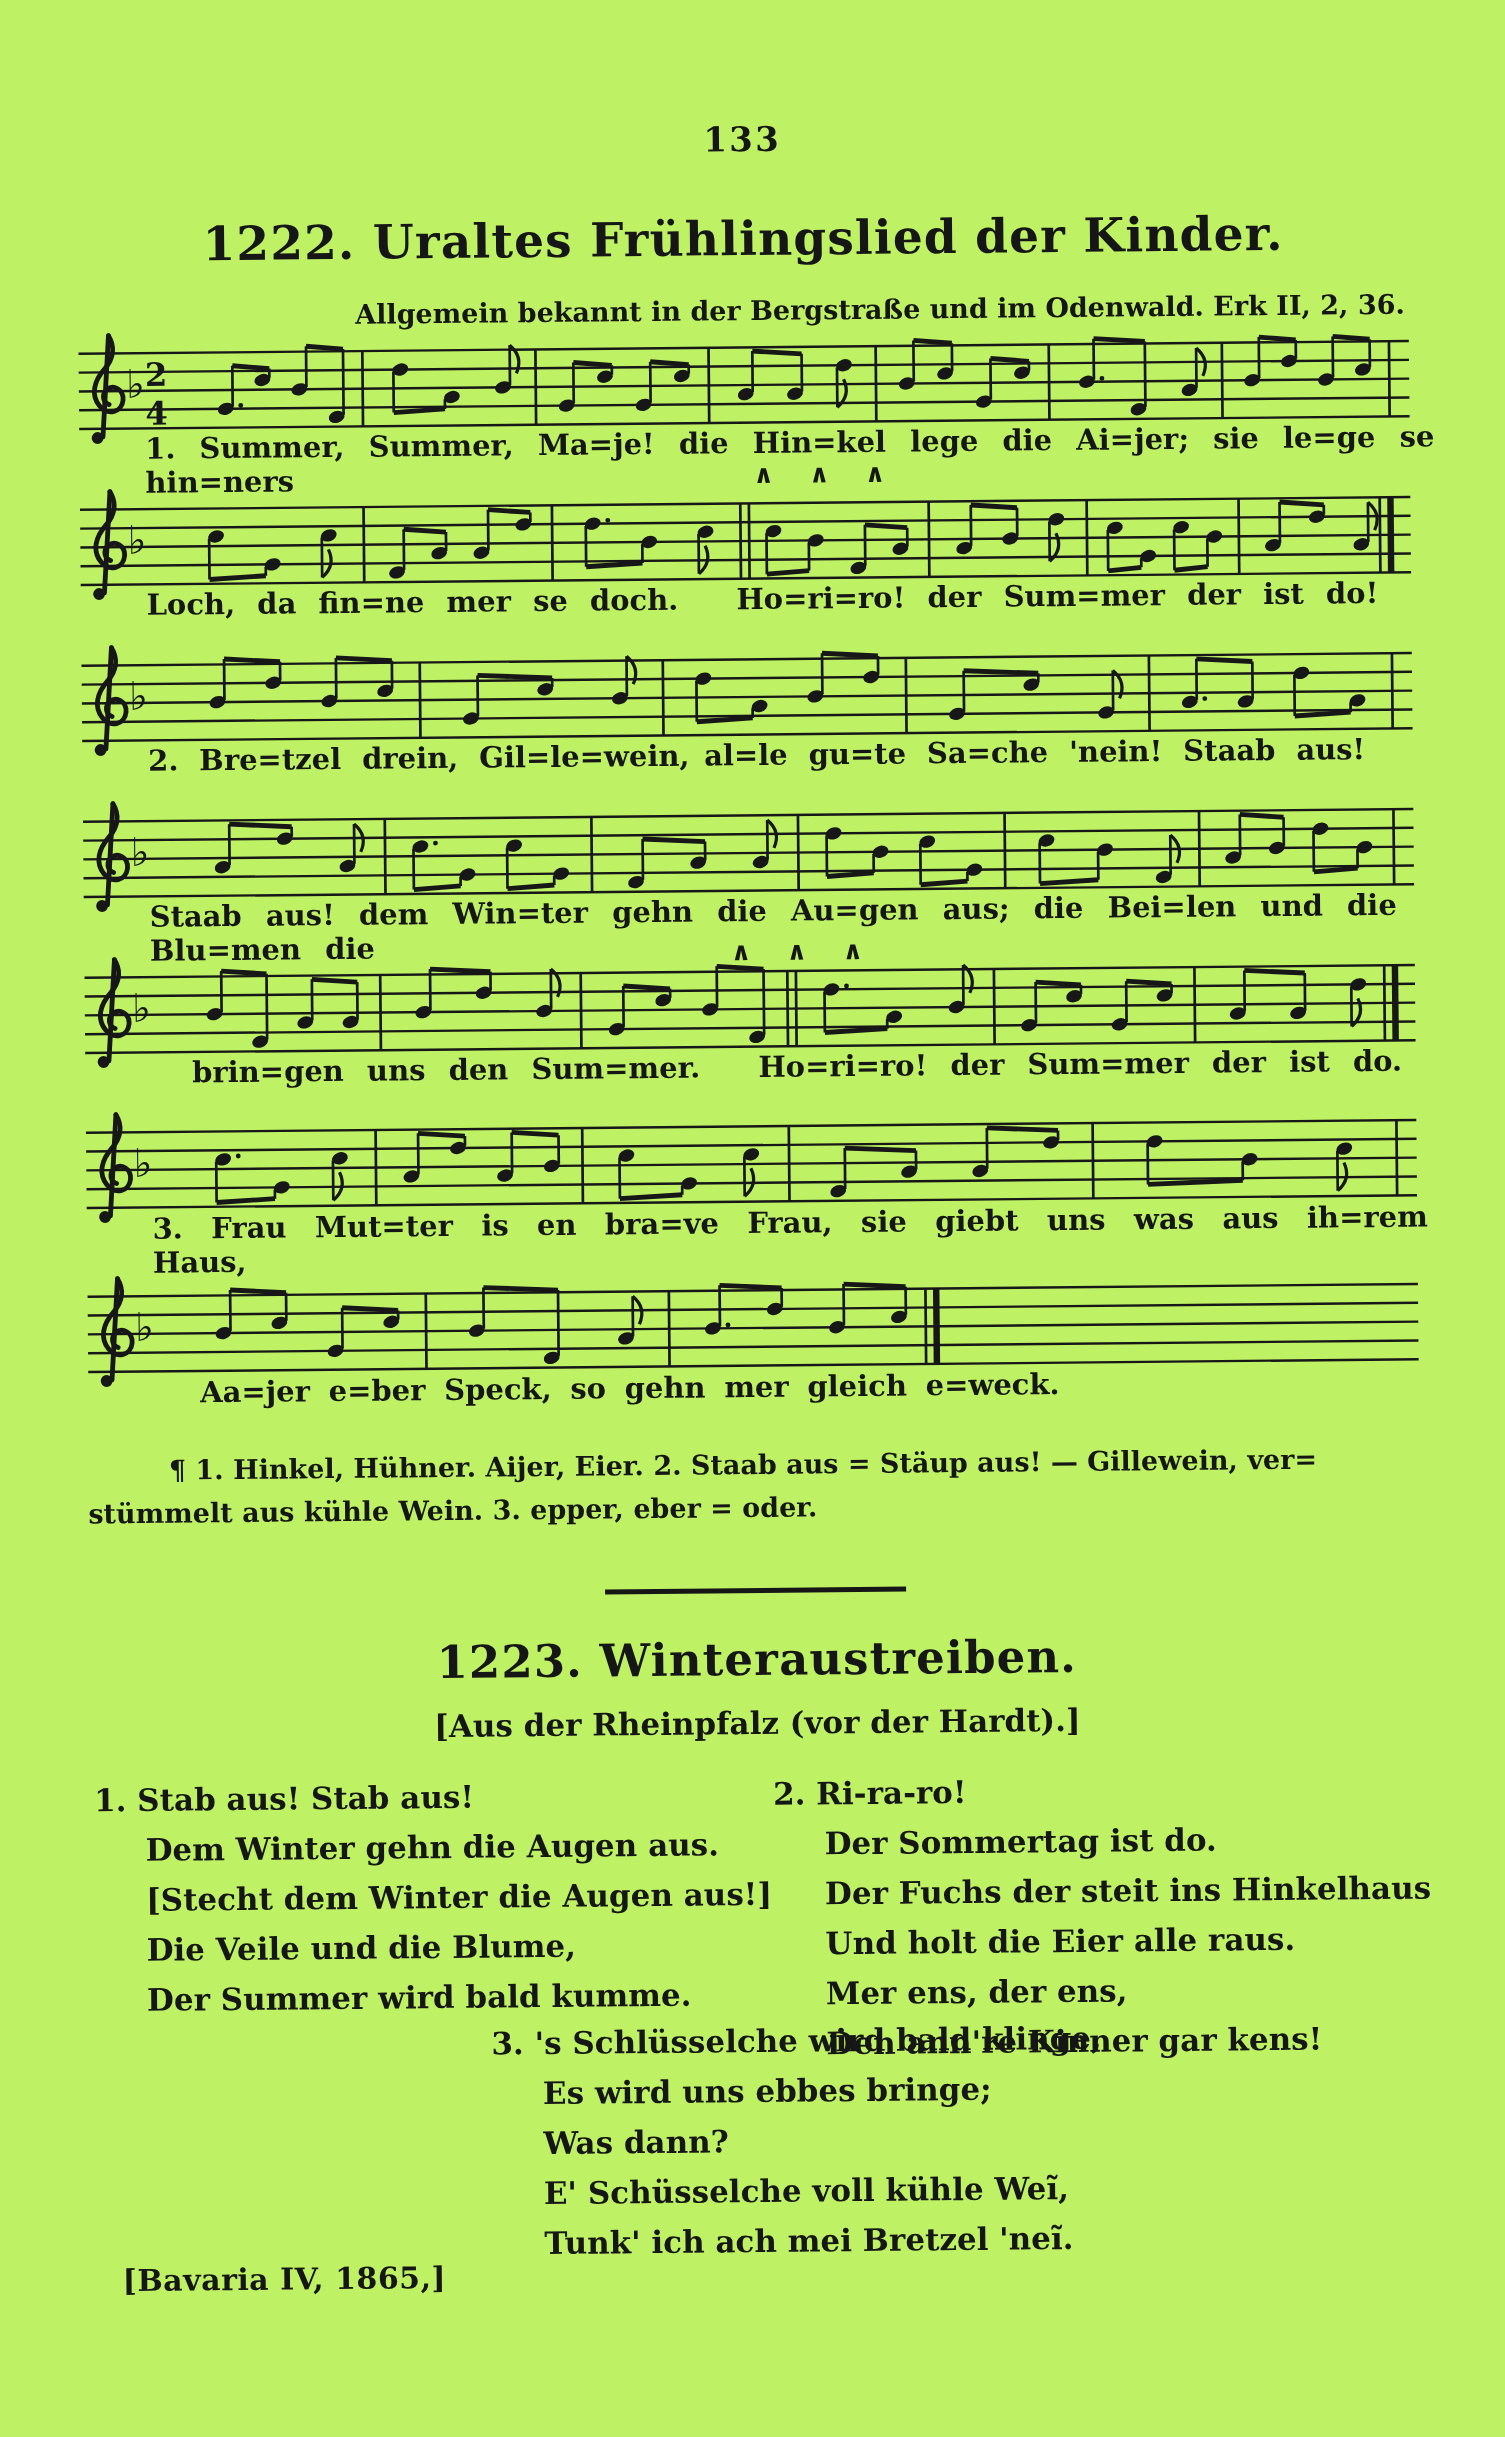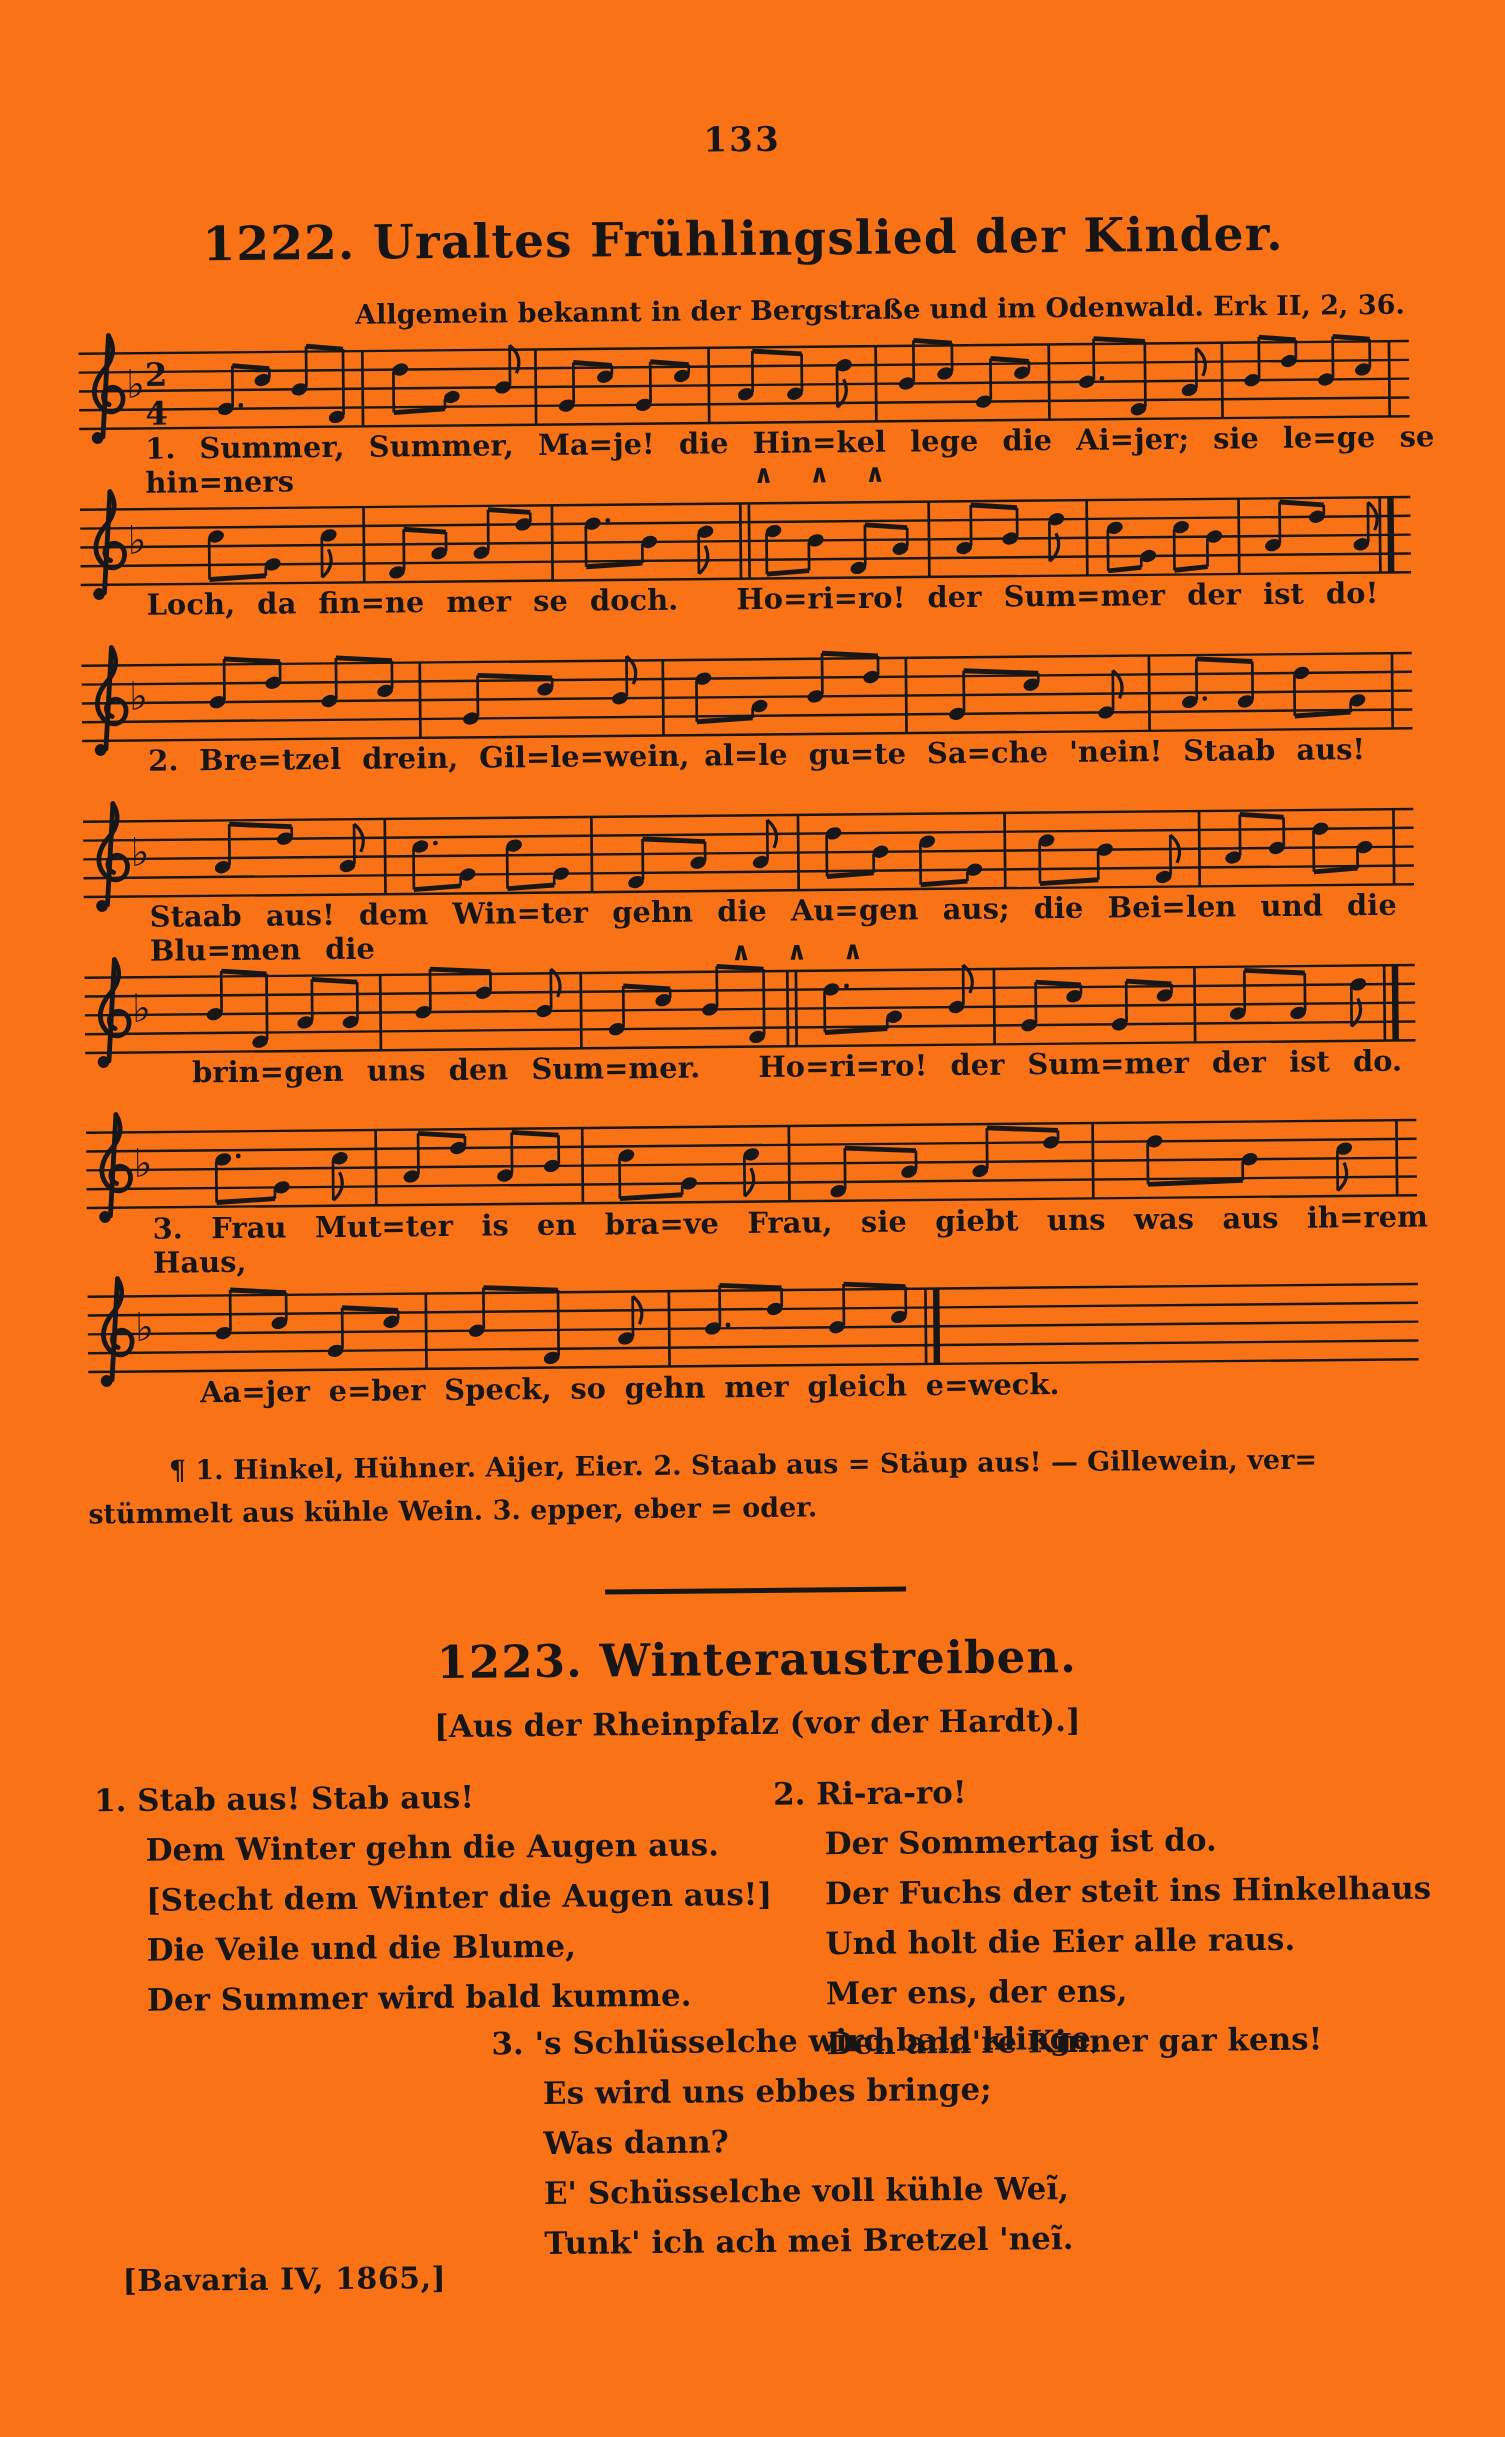--- a/index.html
+++ b/index.html
@@ -1,16 +1,16 @@
 <!DOCTYPE html>
 <html style="font-size:8.6px"><head>
 <meta charset="utf-8">
 <style>
   html,body{margin:0;padding:0;background:#e8e6e0;}
-  .page{position:relative;width:1506px;height:2438px;background:#f97316;color:#161616;
+  .page{position:relative;width:1506px;height:2438px;background:#bef264;color:#161616;
         font-family:"DejaVu Serif","Liberation Serif",serif;overflow:hidden;}
   .content{position:absolute;inset:0;transform:rotate(-0.55deg);transform-origin:50% 52%;}
   .pageno{position:absolute;top:119px;left:0;width:100%;text-align:center;
           font-size:34px;font-weight:700;letter-spacing:2.2px;}
   .title1{position:absolute;top:211px;left:0;width:100%;text-align:center;
           font-size:47px;font-weight:700;letter-spacing:1.1px;}
   .subtitle1{position:absolute;top:295px;left:86px;width:1328px;text-align:right;
           font-size:27px;font-weight:700;}
   svg.staff-svg{position:absolute;left:83px;width:1339px;height:124px;display:block;}
   .lyrics{position:absolute;left:86px;width:1377px;font-size:29px;font-weight:700;

